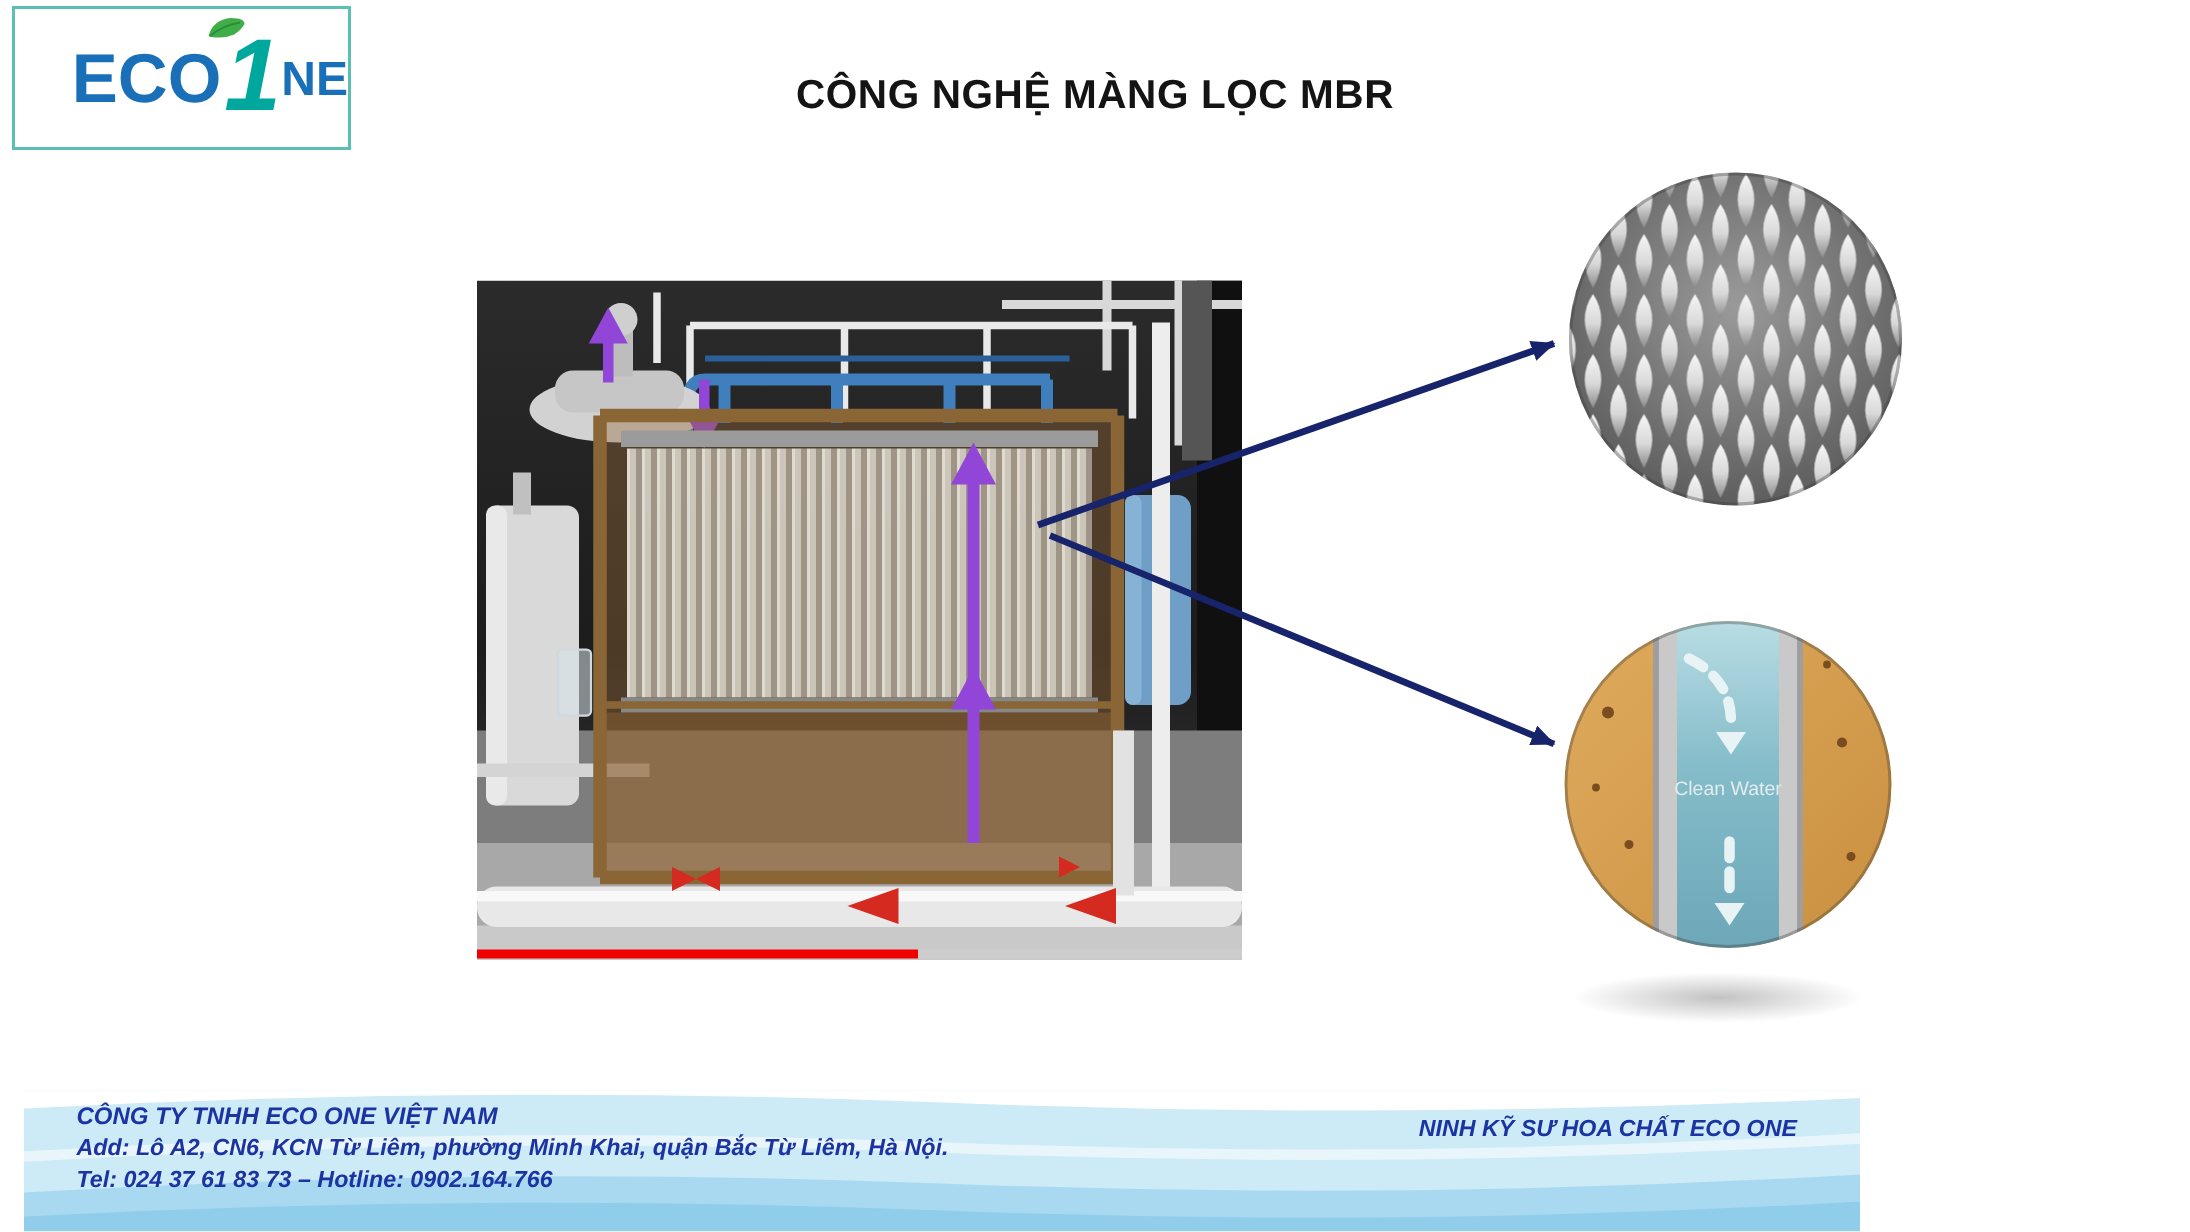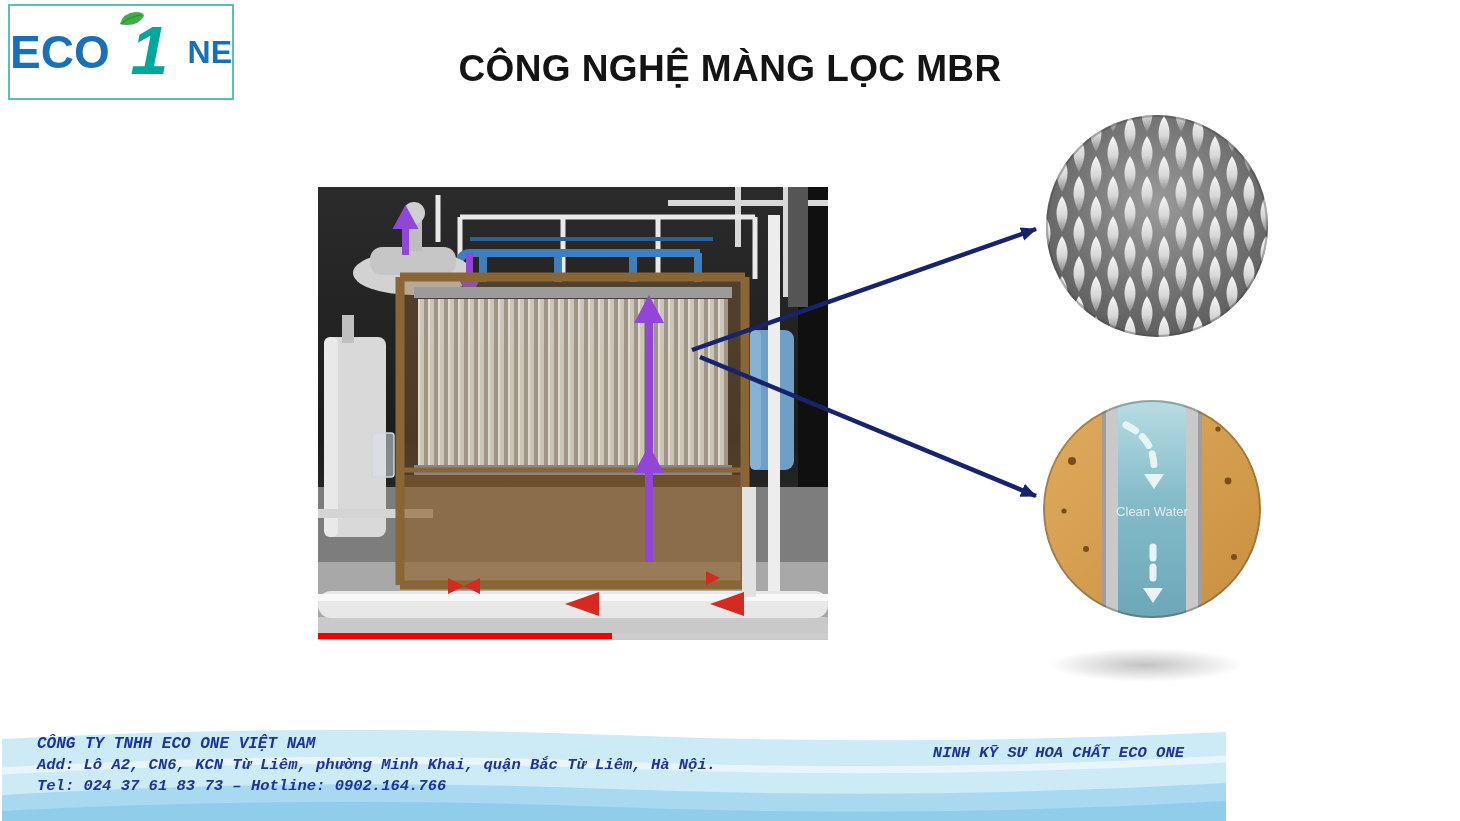--- a/index.html
+++ b/index.html
@@ -6,57 +6,57 @@
   body {
     width:1460px; height:821px; position:relative; overflow:hidden;
     background:#ffffff;
     font-family:"Liberation Sans","DejaVu Sans",sans-serif;
   }
 
   
   .logo-box {
     position:absolute; left:8px; top:4px; width:222px; height:92px;
     border:2px solid #5bbfb4; background:#fff;
-    display:flex; align-items:center; justify-content:space-between;
+    display:flex; align-items:center; justify-content:flex-end;
   }
   .logo-eco { font-size:46px; font-weight:800; color:#1a70b8; letter-spacing:0px; }
   .logo-ne  { font-size:32px; font-weight:800; color:#1a70b8; }
   .logo-one-wrap { position:relative; display:inline-block; width:44px; height:78px; margin:0 -2px; }
   .logo-one {
     position:absolute; left:4px; top:-2px;
     font-size:68px; font-weight:800; font-style:italic; color:#00a79d; line-height:78px;
   }
   .logo-leaf { position:absolute; left:-8px; top:-2px; }
 
   
   .page-title {
     position:absolute; left:0; top:48px; width:100%;
     text-align:center; margin:0;
-    font-size:37px; font-weight:bold; color:#141414; letter-spacing:0.4px;
+    font-size:27px; font-weight:bold; color:#141414; letter-spacing:0.4px;
   }
 
   
   .video-frame { position:absolute; left:318px; top:187px; width:510px; height:453px; }
   .video-frame svg { display:block; width:100%; height:100%; }
 
   
   .circle { position:absolute; }
   .circle svg { display:block; width:100%; height:100%; }
   .circle-top    { left:1045px; top:114px; width:224px; height:224px; }
-  .circle-bottom { left:1042px; top:399px; width:220px; height:220px; }
+  .circle-bottom { left:1042px; top:413px; width:220px; height:220px; }
   .shadow-ellipse {
     position:absolute; left:1048px; top:648px; width:195px; height:34px;
     background:radial-gradient(ellipse at center, rgba(120,120,120,0.45) 0%, rgba(120,120,120,0) 70%);
   }
 
   
   .connectors { position:absolute; left:0; top:0; pointer-events:none; }
 
   
-  .footer { position:absolute; left:2px; top:727px; width:1224px; height:94px;font-family:Liberation Mono, monospace; }
+  .footer { position:absolute; left:16px; top:727px; width:1224px; height:94px; }
   .footer-waves { position:absolute; left:0; top:0; width:100%; height:100%; }
   .footer-left {
     position:absolute; left:35px; top:7px;
     color:#1c33a2; font-weight:bold; font-style:italic;
     font-size:15.5px; line-height:21px;
   }
   .footer-left .company { font-size:16px; }
   .footer-right {
     position:absolute; right:42px; top:15px; text-align:center;
     color:#1c33a2; font-weight:bold; font-style:italic;

